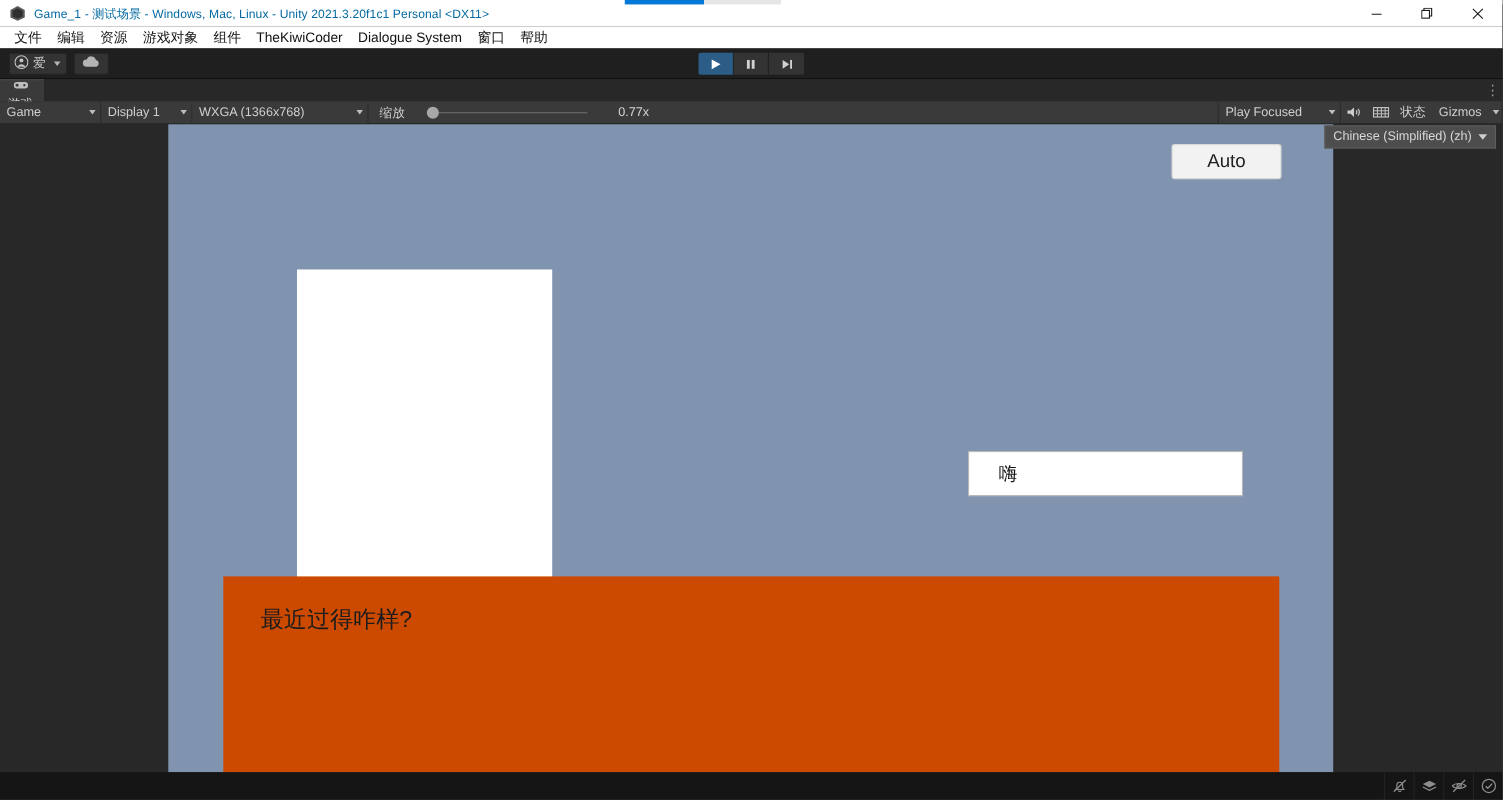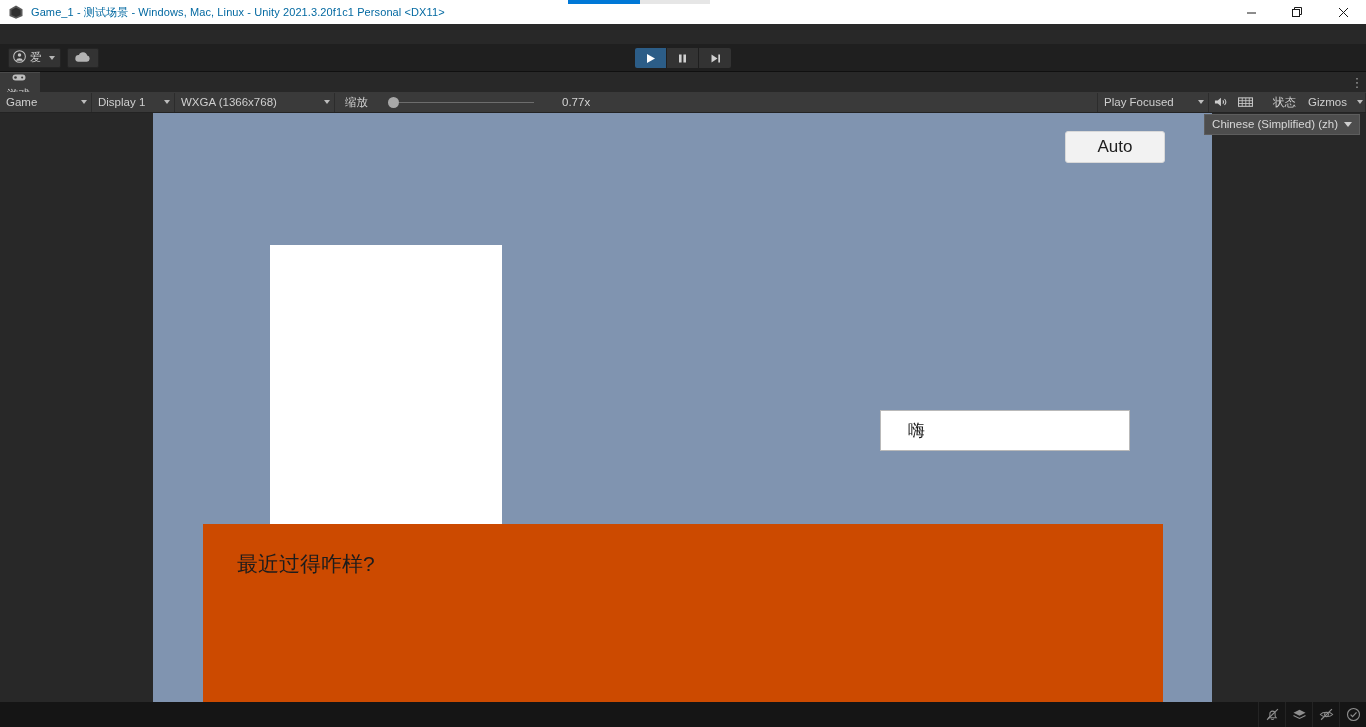--- a/index.html
+++ b/index.html
@@ -104,21 +104,21 @@
   }
   .gv-caret { display: inline-block; width: 0; height: 0; border-left: 3.5px solid transparent;
               border-right: 3.5px solid transparent; border-top: 4.5px solid #bdbdbd; margin-left: 10px; }
   .scale-wrap { display: flex; align-items: center; gap: 20px; padding-left: 10px; color: #cfcfcf; font-size: 11.5px; }
   .slider { position: relative; width: 146px; height: 12px; display: flex; align-items: center; }
   .slider .rail { position: absolute; left: 0; right: 0; height: 1px; background: #6d6d6d; }
   .slider .knob { position: absolute; left: 0; width: 11px; height: 11px; border-radius: 50%; background: #a8a8a8; }
   .scale-val { color: #d4d4d4; font-size: 11.5px; margin-left: 8px; }
   .gv-right { margin-left: auto; display: flex; align-items: center; height: 21px; }
   .gv-icon { width: 24px; height: 19px; display: flex; align-items: center; justify-content: center; color: #cbcbcb; }
-  .gv-label { padding: 0 6px; color: #cfcfcf; font-size: 11.5px; line-height: 19px; margin-left: 10px; }
+  .gv-label { padding: 0 6px; color: #cfcfcf; font-size: 11.5px; line-height: 19px; }
 
   
   .ime {
     position: absolute; right: 6px; top: 114px; z-index: 40;
     background: #4d4d4d; border: 1px solid #5d5d5d; color: #d8d8d8;
     font-size: 11.5px; padding: 3px 7px 4px 7px; display: flex; align-items: center; gap: 6px;
   }
 
   
   .editor-body { position: absolute; left: 0; top: 113px; width: 1366px; height: 589px; background: #282828; }
@@ -205,20 +205,31 @@
         </svg>
       </div>
     </div>
   </div>
 
   <div class="top-strip">
     <div class="track"></div>
     <div class="fill"></div>
   </div>
 
+  <div class="menubar">
+    <div class="menu-item">文件</div>
+    <div class="menu-item">编辑</div>
+    <div class="menu-item">资源</div>
+    <div class="menu-item">游戏对象</div>
+    <div class="menu-item">组件</div>
+    <div class="menu-item">TheKiwiCoder</div>
+    <div class="menu-item">Dialogue System</div>
+    <div class="menu-item">窗口</div>
+    <div class="menu-item">帮助</div>
+  </div>
 
   <div class="toolbar">
     <div class="acct-btn">
       <span>
         <svg width="13" height="13" viewBox="0 0 14 14">
           <circle cx="7" cy="7" r="6.3" fill="none" stroke="currentColor" stroke-width="1.1"></circle>
           <circle cx="7" cy="5.3" r="1.9" fill="currentColor"></circle>
           <path d="M3.2 11.6 a3.9 3.4 0 0 1 7.6 0" fill="currentColor"></path>
         </svg>
       </span>

